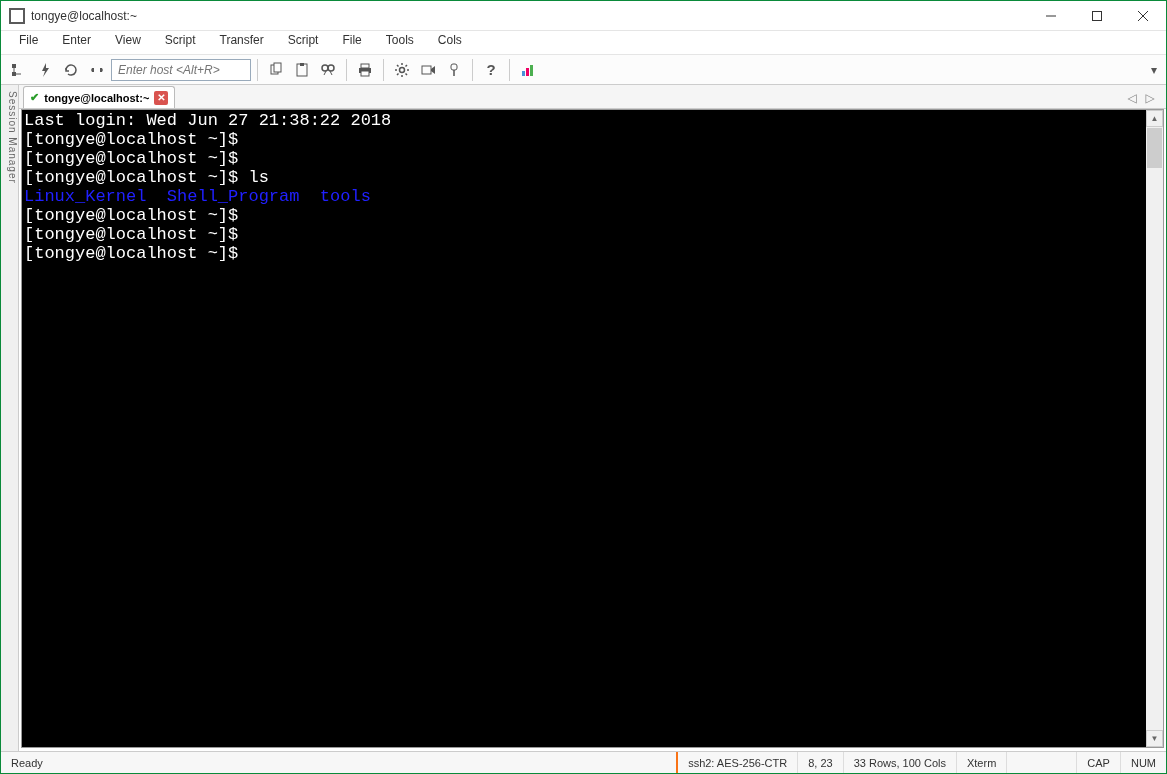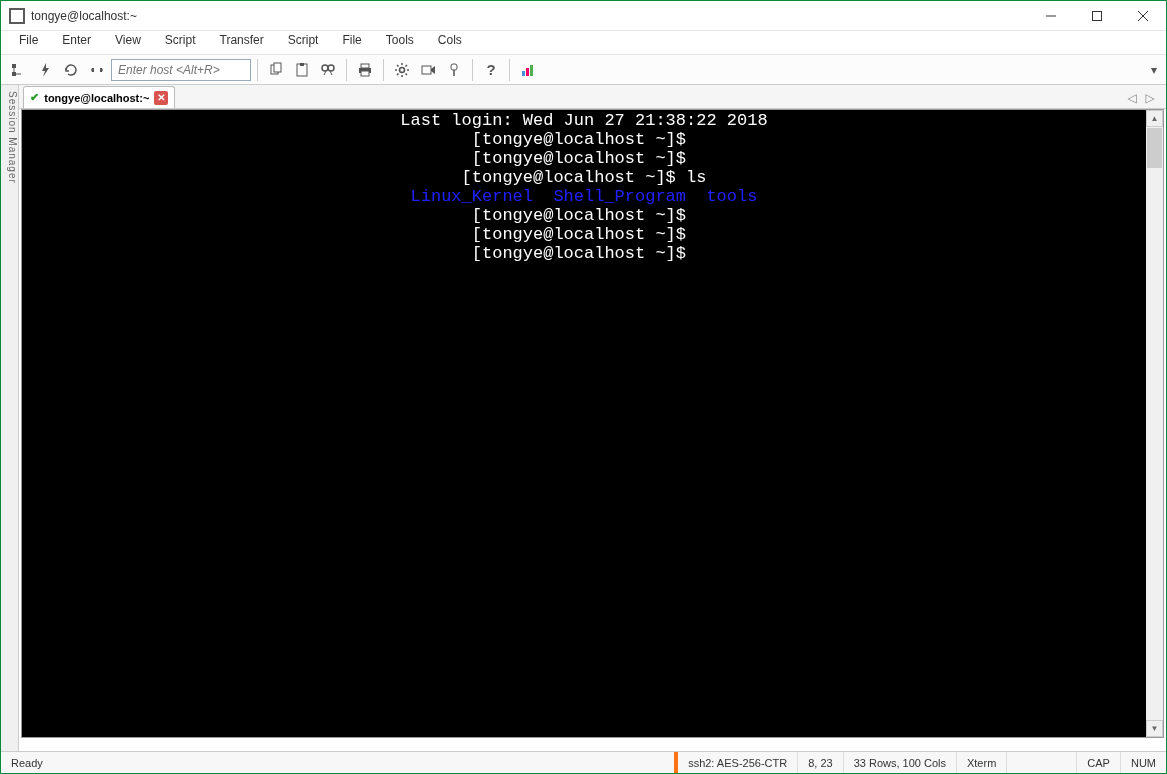--- a/index.html
+++ b/index.html
@@ -77,21 +77,21 @@
 .tab {
   display:flex; align-items:center; height:22px;
   background:#fff; border:1px solid #bbb; border-bottom:none;
   padding:0 6px; gap:5px; font-size:11px; font-weight:bold;
   border-radius:3px 3px 0 0;
 }
 .tab .check { color:#2a9d2a; font-weight:bold;}
 .tab .close { width:14px; height:14px; background:#d9534f; color:#fff; font-size:10px; display:flex; align-items:center; justify-content:center; border-radius:2px;}
 .tab-arrows { margin-left:auto; display:flex; gap:2px; padding:2px 4px; color:#888;}
 .tab-arrow { width:16px; height:16px; display:flex; align-items:center; justify-content:center;}
-.terminal-wrapper { flex:1; display:flex; background:#f9a8d4; border:1px solid #999; margin:0 2px 13px 2px; min-height:0;text-align:center;}
+.terminal-wrapper { flex:1; display:flex; background:#f9a8d4; border:1px solid #999; margin:0 2px 3px 2px; min-height:0;}
 .terminal {
   flex:1;
   background:#000;
   color:#fff;
   font-family:"Consolas","Courier New",monospace;
   font-size:17px;
   line-height:19px;
   padding:1px 2px;
   white-space:pre;
   overflow:hidden;
@@ -103,21 +103,21 @@
 .statusbar {
   height:22px;
   border-top:1px solid #ccc;
   background:#f7f7f7;
   display:flex;
   align-items:center;
   font-size:11px;
   color:#333;
 }
 .status-cell { padding:0 10px; height:100%; display:flex; align-items:center; border-right:1px solid #ddd;}
-.status-cell.flex { flex:1; border-right:4px solid #f97316;}
+.status-cell.flex { flex:1; border-right:2px solid #f97316;}
 .status-cell.last { border-right:none;}
 .blue-dir { color:#2020ff; }
 .t-line { display:block;}
 svg.ico { width:16px; height:16px; }
 </style>
 </head>
 <body>
 
 <div class="titlebar">
   <span class="icon"></span>

